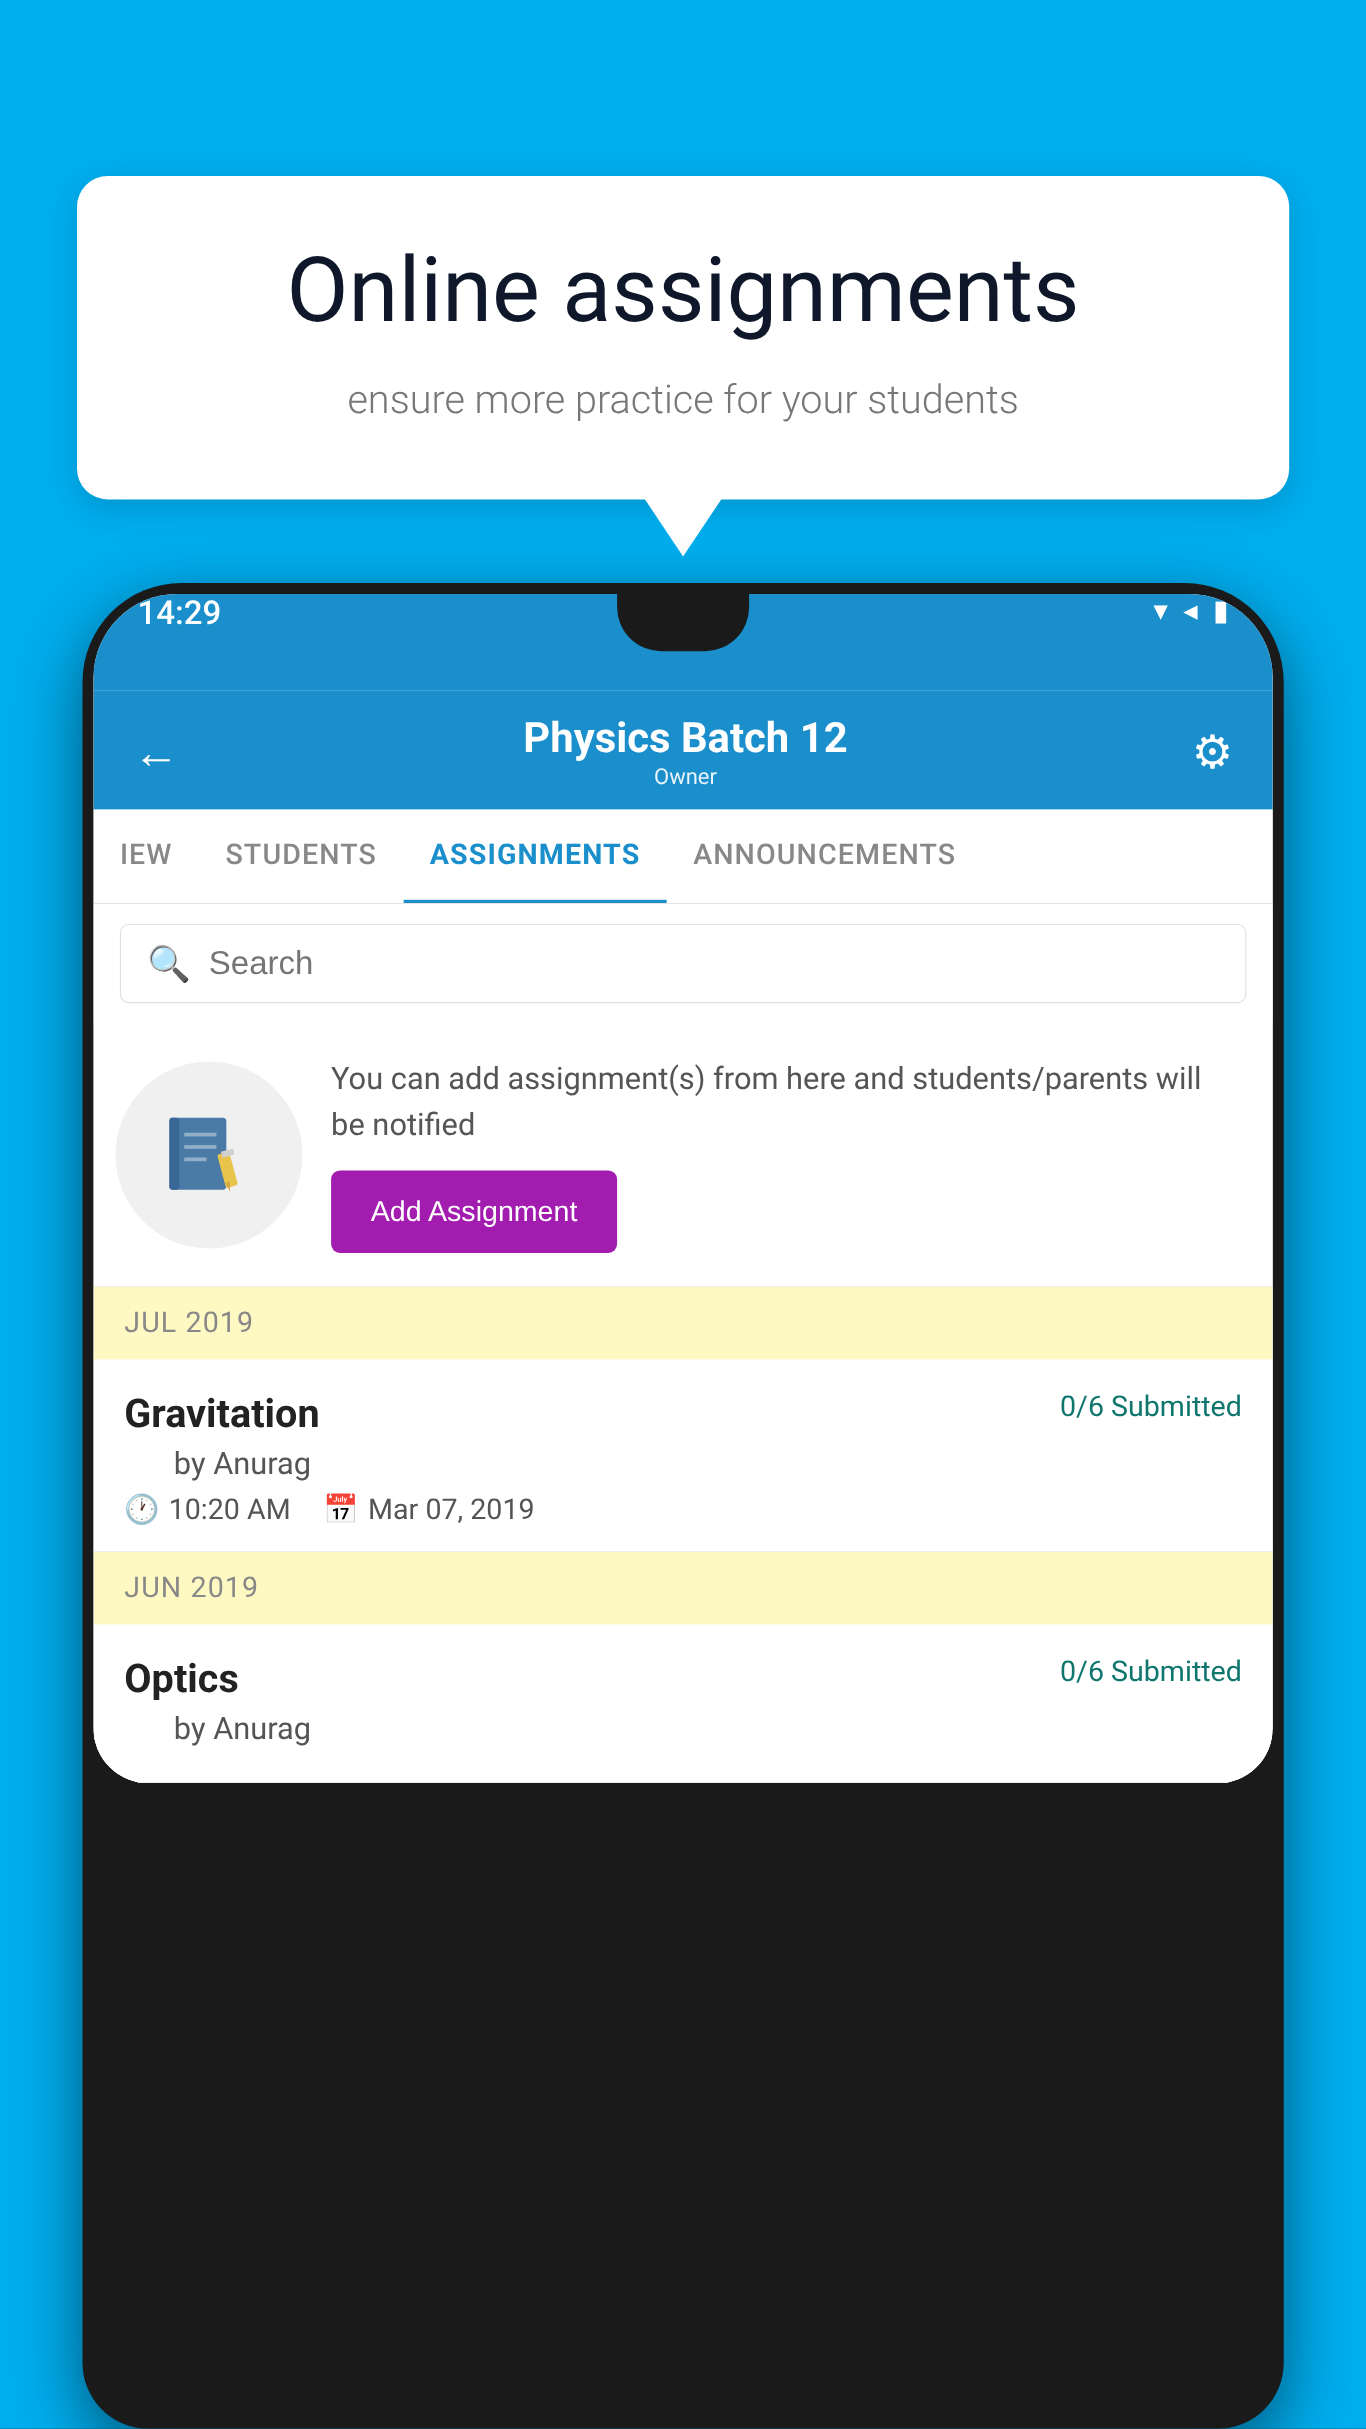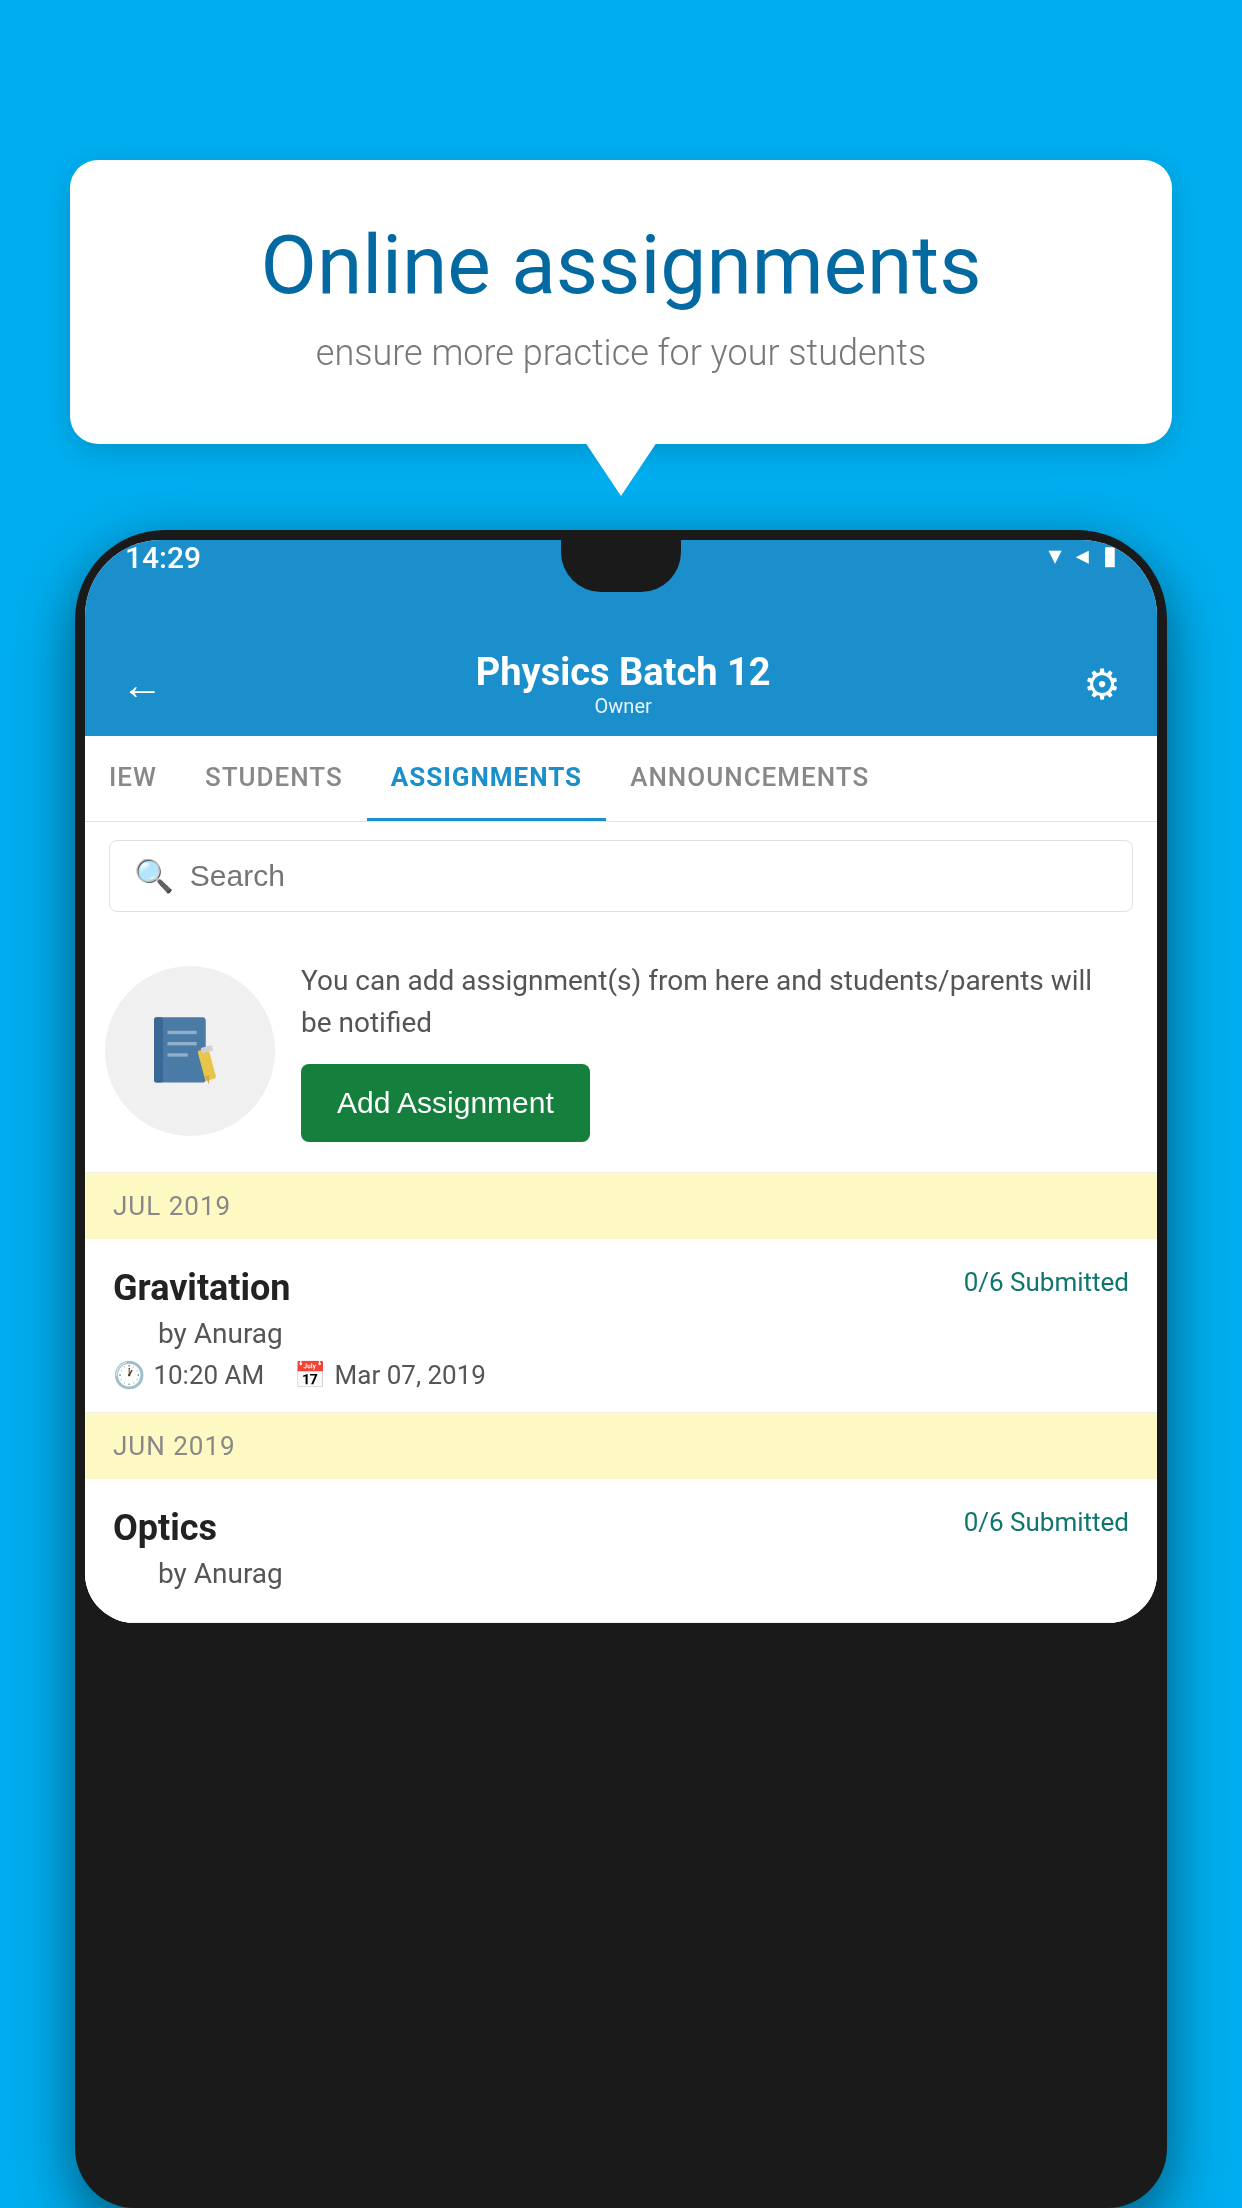--- a/index.html
+++ b/index.html
@@ -32,24 +32,24 @@
       transform: translateX(-50%);
       width: 0;
       height: 0;
       border-left: 36px solid transparent;
       border-right: 36px solid transparent;
       border-top: 54px solid white;
     }
     .speech-bubble h1 {
       font-size: 82px;
       font-weight: 400;
-      color: #0369a1;
+      color: #0f172a;
       text-align: center;
       line-height: 1.1;
-      margin-bottom: 22px;
+      margin-bottom: 32px;
     }
     .speech-bubble p {
       font-size: 36px;
       color: #777;
       text-align: center;
       font-weight: 300;
     }
 
     
     .phone-shell {
@@ -208,26 +208,26 @@
     .promo-text {
       flex: 1;
     }
     .promo-desc {
       font-size: 28px;
       color: #555;
       line-height: 1.5;
       margin-bottom: 20px;
     }
     .add-assignment-btn {
-      background: #15803d;
+      background: #a21caf;
       color: white;
       border: none;
       border-radius: 8px;
       padding: 22px 36px;
-      font-size: 30px;
+      font-size: 26px;
       font-weight: 500;
       cursor: pointer;
       display: inline-block;
     }
 
     
     .section-header {
       background: #fef9c3;
       padding: 18px 28px;
       font-size: 26px;

